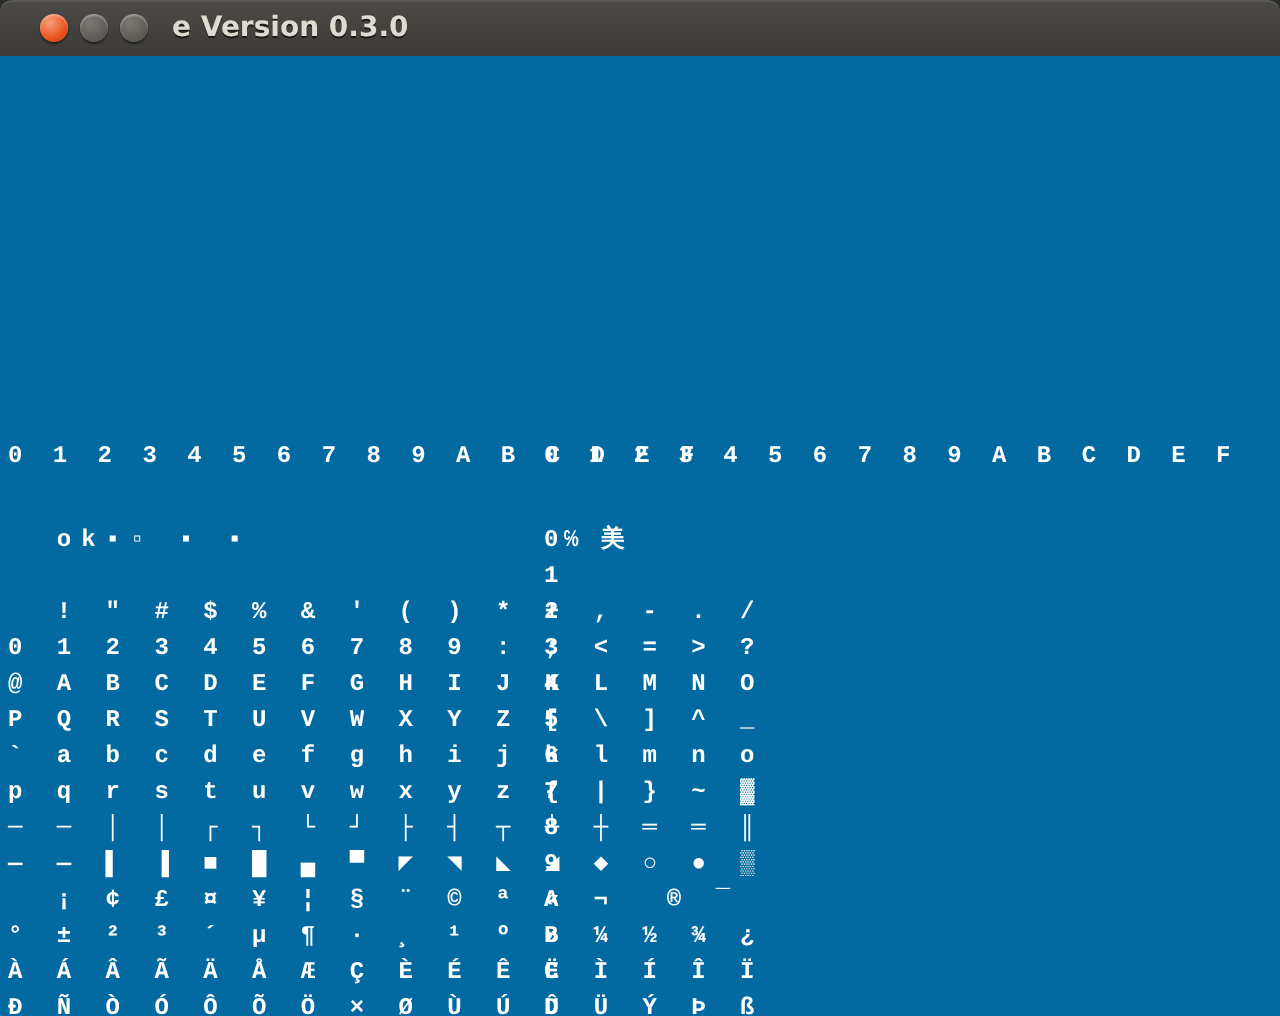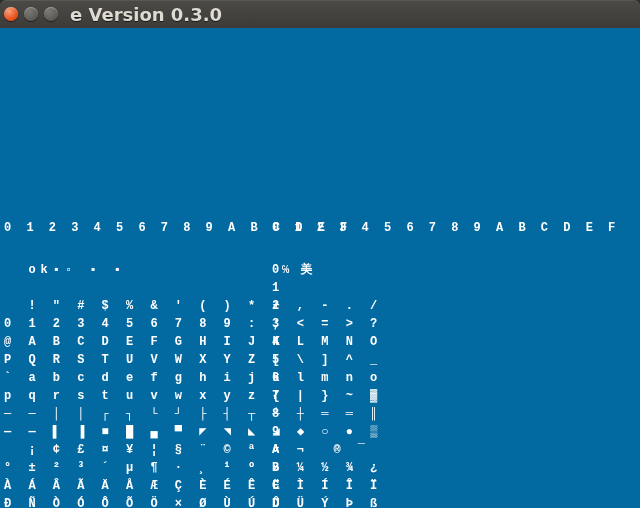--- a/index.html
+++ b/index.html
@@ -17,24 +17,24 @@
     display: flex;
     flex-direction: column;
     background: #2c2c2c;
     box-shadow: 0 0 8px rgba(0,0,0,0.5);
   }
   .titlebar {
     height: 28px;
     background: linear-gradient(to bottom, #4b4a46 0%, #3c3b37 100%);
     display: flex;
     align-items: center;
-    padding: 0 4px;
+    padding: 0 20px;
     gap: 8px;
     color: #dfdbd2;
-    font-size: 18px;
+    font-size: 14px;
     font-weight: bold;
     border-top-left-radius: 6px;
     border-top-right-radius: 6px;
     box-shadow: inset 0 1px 0 rgba(255,255,255,0.08);
   }
   .controls {
     display: flex;
     gap: 6px;
     align-items: center;
   }

